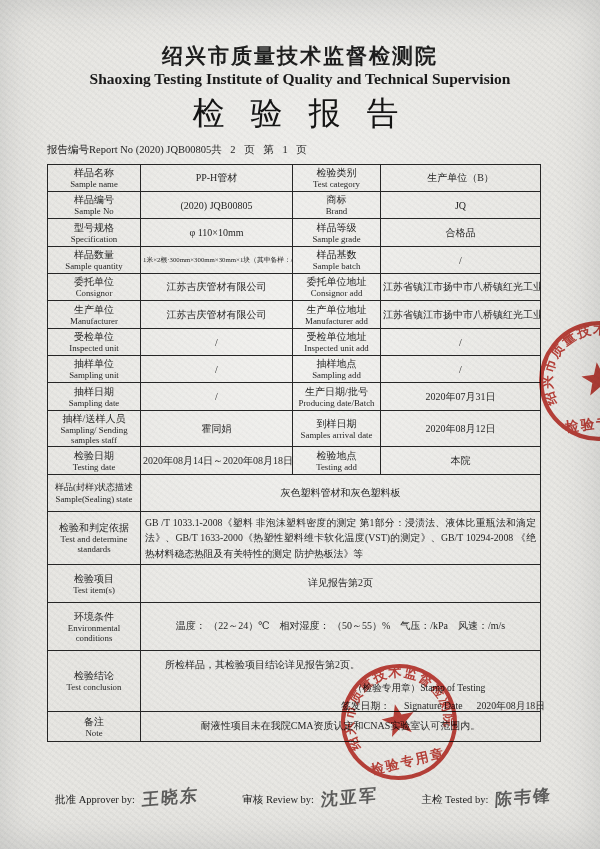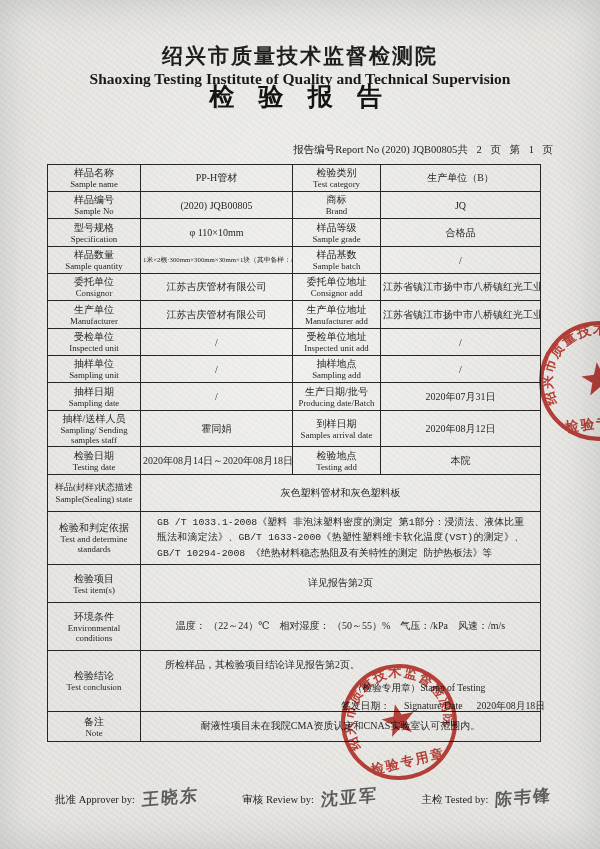--- a/index.html
+++ b/index.html
@@ -10,33 +10,33 @@
       repeating-linear-gradient(37deg, rgba(120,125,130,.05) 0 2px, rgba(0,0,0,0) 2px 5px),
       repeating-linear-gradient(-53deg, rgba(150,150,145,.05) 0 1px, rgba(0,0,0,0) 1px 4px),
       #e7e6e2;
     box-shadow:inset 0 0 40px rgba(90,95,100,.25);
     font-family:"Liberation Serif","DejaVu Serif",serif;
     color:#2b2b2b;
   }
   .hdr{position:absolute;left:0;right:0;text-align:center;}
   .org-cn{top:42px;font-size:21px;font-weight:bold;letter-spacing:2px;color:#1e1e1e;}
   .org-en{top:70px;font-size:15.5px;font-weight:bold;color:#1a1a1a;}
-  .title-cn{top:80px;font-size:25px;font-weight:bold;letter-spacing:9px;color:#141414;}
+  .title-cn{top:92px;font-size:32px;font-weight:normal;letter-spacing:9px;color:#141414;}
   .title-en{top:122px;font-size:18px;font-weight:bold;color:#161616;}
-  .report-line{position:absolute;top:143px;left:47px;right:44px;display:flex;justify-content:flex-end;font-size:10.5px;color:#222;}
+  .report-line{position:absolute;top:143px;left:47px;right:44px;display:flex;justify-content:flex-start;font-size:10.5px;color:#222;}
   .report-line .pg{letter-spacing:3px;}
   table.rpt{position:absolute;left:47px;top:164px;width:493px;border-collapse:collapse;table-layout:fixed;border-radius:10px;}
   table.rpt td{border:1.6px solid #262626;vertical-align:middle;text-align:center;padding:1px 2px;color:#262626;}
   .lab .cn{font-size:10px;line-height:1.3;}
   .lab .en{font-size:8.8px;line-height:1.15;}
   td.val{font-size:10px;}
   td.v-sm{font-size:10px;white-space:nowrap;overflow:hidden;}
   td.v-tiny{font-size:6.8px;white-space:nowrap;overflow:hidden;}
   td.wideval{text-align:left;font-size:10px;padding:2px 8px;}
-  td.wideval.just{font-size:9.8px;line-height:1.55;text-align:justify;padding:3px 16px;font-family:Liberation Mono, monospace;}
+  td.wideval.just{font-size:9.8px;line-height:1.55;text-align:justify;padding:3px 4px;}
   .concl{position:relative;}
   .concl-line1{position:absolute;top:7px;left:24px;font-size:10px;white-space:nowrap;}
   .concl-note{position:absolute;top:31px;left:212px;font-size:9.6px;white-space:nowrap;}
   .concl-date{position:absolute;top:49px;left:200px;font-size:9.8px;white-space:nowrap;}
   .concl-date .sep{display:inline-block;width:14px;}
   .footer{position:absolute;left:55px;right:48px;top:786px;display:flex;justify-content:space-between;align-items:flex-start;font-size:10.5px;color:#222;}
   .sig{font-size:17px;font-weight:bold;color:#3a3a3a;display:inline-block;transform:rotate(-5deg) skewX(-8deg);margin-left:4px;opacity:.8;letter-spacing:2px;}
   .stamp{position:absolute;mix-blend-mode:multiply;opacity:.92;}
   .stamp-main{left:338px;top:661px;width:122px;height:122px;transform:rotate(-13deg);}
   .stamp-edge{left:536px;top:318px;width:126px;height:126px;transform:rotate(-7deg);}

